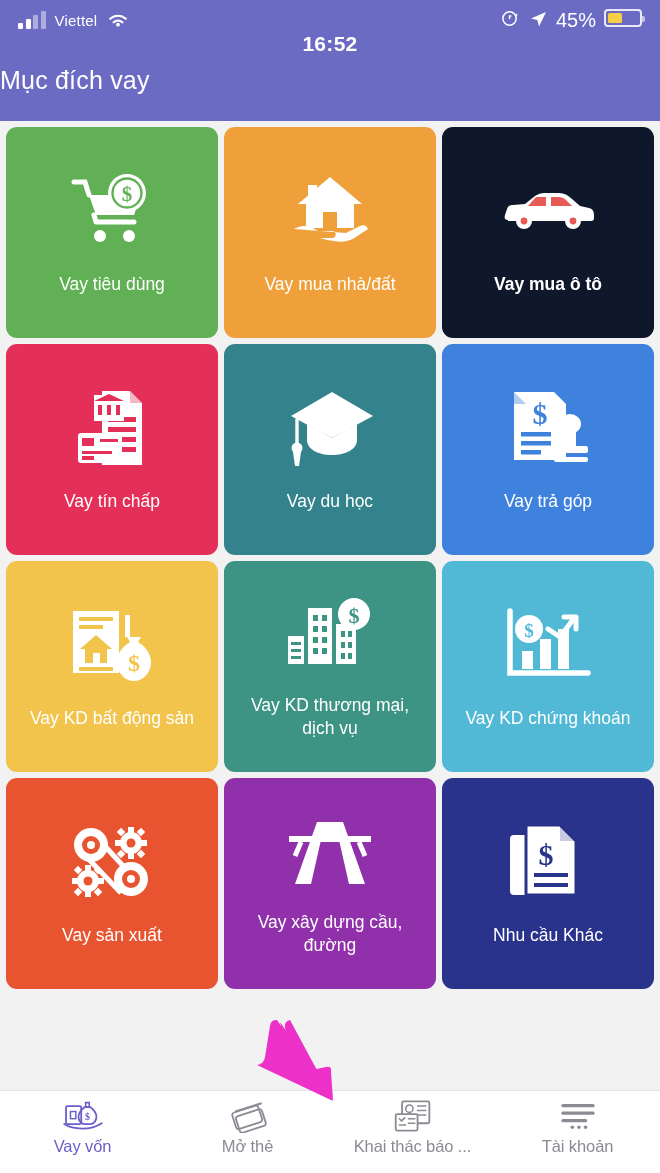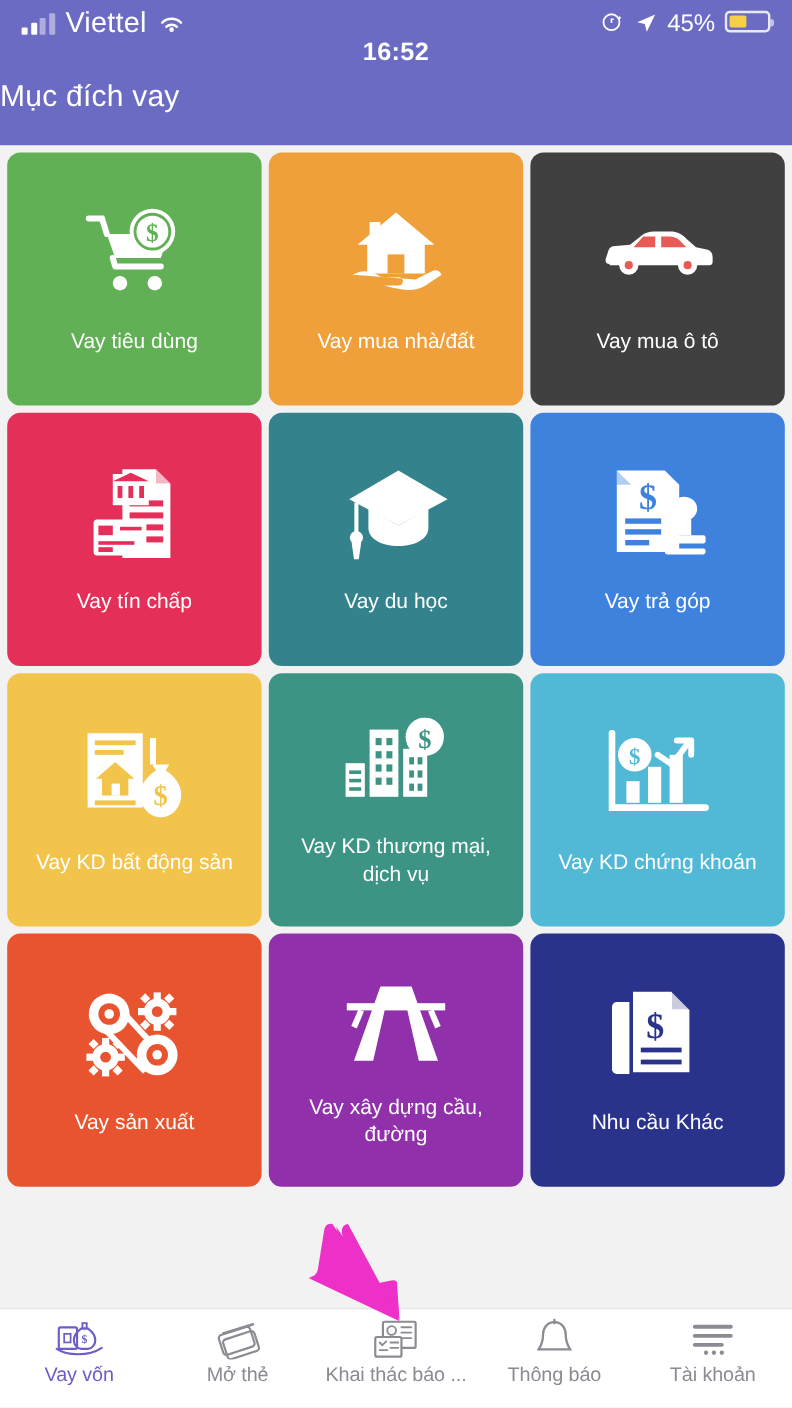--- a/index.html
+++ b/index.html
@@ -21,21 +21,21 @@
     color:#ffffff;
     position:relative;
   }
   .sb-left { display:flex; align-items:center; gap:9px; }
   .signal { display:flex; align-items:flex-end; gap:2.5px; height:18px; }
   .signal i { display:block; width:5px; background:#ffffff; border-radius:1px; }
   .signal i:nth-child(1){ height:6px; }
   .signal i:nth-child(2){ height:10px; }
   .signal i:nth-child(3){ height:14px; opacity:.45; }
   .signal i:nth-child(4){ height:18px; opacity:.45; }
-  .carrier { font-size:24px; letter-spacing:.2px; }
+  .carrier { font-size:15px; letter-spacing:.2px; }
   .wifi { width:24px; height:18px; }
   .sb-center {
     position:absolute; left:0; right:0; text-align:center;
     font-size:21px; font-weight:bold; letter-spacing:.3px;
     pointer-events:none;
     margin-top:48px;
   }
   .sb-right {
     margin-left:auto; display:flex; align-items:flex-start; gap:8px;
     font-size:20px; position:relative; z-index:2;
@@ -187,21 +187,21 @@
       <div class="icon-wrap">
     <svg width="80" height="80" viewBox="0 0 80 80">
       <path d="M40 6 L72 33 H64 V57 H16 V33 H8 Z" fill="#ffffff"></path>
       <rect x="18" y="14" width="9" height="14" fill="#ffffff"></rect>
       <rect x="33" y="41" width="14" height="16" fill="#efa03a"></rect>
       <path d="M4 58c10-6 18-2 24 2h14c5 0 5 7 0 7H30c14 4 26 6 36-1 6-4 12-8 12-8s-2-6-8-3c-8 4-14 7-14 7" fill="#ffffff"></path>
     </svg>
       </div>
       <div class="tile-label">Vay mua nhà/đất</div>
     </div>
-    <div class="tile" style="background: #404040;">
+    <div class="tile" style="background: #0f172a; font-weight: bold;">
       <div class="icon-wrap">
     <svg width="92" height="46" viewBox="0 0 92 46">
       <path d="M6 32c-3 0-4-2-3-5l2-6c1-3 3-4 6-4l12-1 10-8c3-2 6-3 10-3h14c5 0 9 2 13 6l8 7 9 2c4 1 5 4 5 7v3c0 2-1 3-3 3H6z" fill="#ffffff"></path>
       <path d="M34 9h10v9H26z" fill="#e85a55"></path>
       <path d="M49 9h7c3 0 6 1 8 3l6 6H49z" fill="#e85a55"></path>
       <circle cx="22" cy="33" r="8" fill="#ffffff"></circle>
       <circle cx="22" cy="33" r="3.4" fill="#e85a55"></circle>
       <circle cx="71" cy="33" r="8" fill="#ffffff"></circle>
       <circle cx="71" cy="33" r="3.4" fill="#e85a55"></circle>
     </svg>
@@ -428,29 +428,20 @@
       <path d="M27 8h9M27 13h9M27 18h9" stroke="#8b8b93" stroke-width="1.7" stroke-linecap="round"></path>
       <rect x="3" y="17" width="24" height="18" rx="1.6" fill="#fff" stroke="#8b8b93" stroke-width="2"></rect>
       <path d="M7 22l2.4 2.4L13 21" fill="none" stroke="#8b8b93" stroke-width="1.7" stroke-linecap="round"></path>
       <path d="M7 29h7M17 22h7M17 27h7" stroke="#8b8b93" stroke-width="1.7" stroke-linecap="round"></path>
     </svg>
       </div>
       <div class="nav-label">Khai thác báo ...</div>
     </div>
     <div class="nav-item">
       <div class="nav-icon">
-    <svg width="34" height="36" viewBox="0 0 34 38">
-      <path d="M17 4c-6 0-10 5-10 11 0 8-3 11-4 13h28c-1-2-4-5-4-13 0-6-4-11-10-11z" fill="none" stroke="#8b8b93" stroke-width="2"></path>
-      <path d="M17 2v3" stroke="#8b8b93" stroke-width="2" stroke-linecap="round"></path>
-    </svg>
-      </div>
-      <div class="nav-label">Thông báo</div>
-    </div>
-    <div class="nav-item">
-      <div class="nav-icon">
     <svg width="38" height="32" viewBox="0 0 40 34">
       <path d="M4 6h32M4 14h32M4 22h24" stroke="#8b8b93" stroke-width="3.4" stroke-linecap="round"></path>
       <circle cx="14" cy="29" r="1.9" fill="#8b8b93"></circle>
       <circle cx="21" cy="29" r="1.9" fill="#8b8b93"></circle>
       <circle cx="28" cy="29" r="1.9" fill="#8b8b93"></circle>
     </svg>
       </div>
       <div class="nav-label">Tài khoản</div>
     </div>
   </div>

